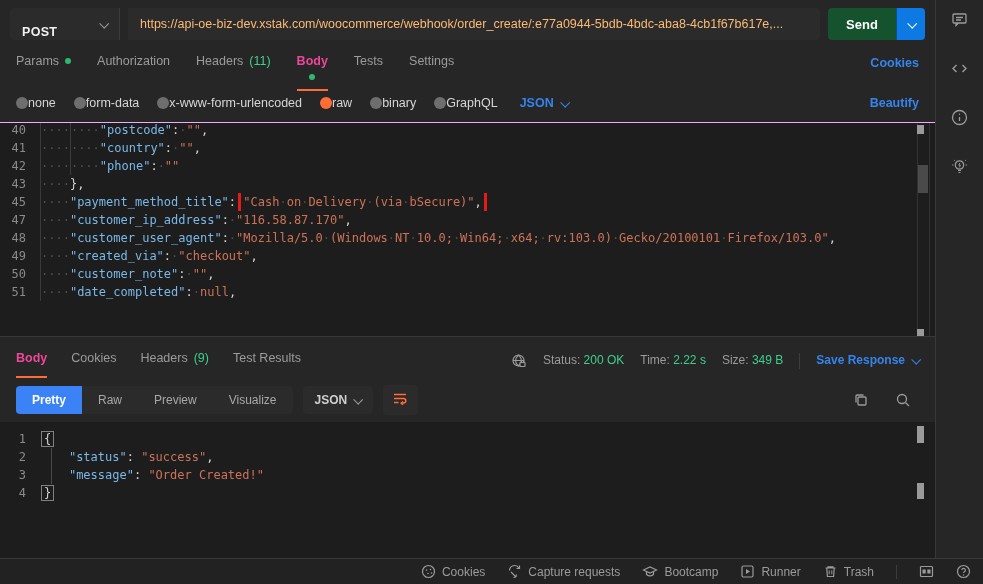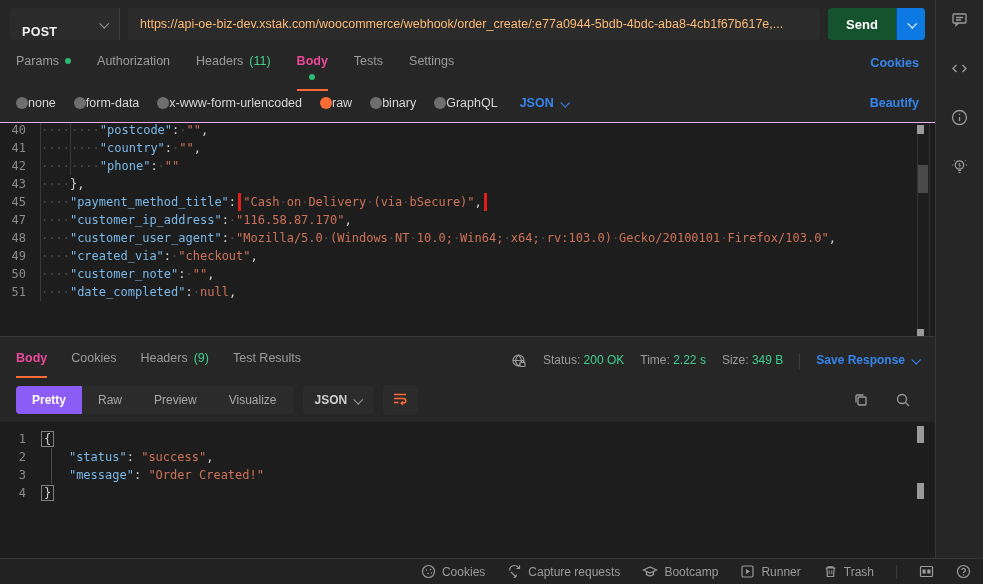--- a/index.html
+++ b/index.html
@@ -107,21 +107,21 @@
   .meta-val { color:#3ecf8e; }
   .meta-divider { width:1px; height:16px; background:#3c3c3c; }
   .save-link { color:#3584ec; font-weight:700; cursor:pointer; display:flex; align-items:center; }
   .icon { display:inline-flex; align-items:center; justify-content:center; color:inherit; }
   .icon svg { display:block; }
 
   
   .resp-toolbar { height:44px; display:flex; align-items:center; padding:0 16px; gap:10px; }
   .seg { display:flex; background:#2b2b2b; border-radius:4px; overflow:hidden; }
   .seg-item { padding:7px 16px; color:#a8a8a8; font-size:12px; cursor:pointer; }
-  .seg-item.active { background:#8b5cf6; color:#fff; font-weight:700; }
+  .seg-item.active { background:#3b82f6; color:#fff; font-weight:700; }
   .box-ctl { background:#2b2b2b; border-radius:4px; padding:7px 12px; display:flex; align-items:center;
              color:#cfcfcf; font-size:12px; font-weight:700; cursor:pointer; }
   .box-ctl .chev { color:#9b9b9b; }
   .wrap-btn { background:#2b2b2b; border-radius:4px; padding:6px 9px; cursor:pointer; color:#ff6c37; }
   .toolbar-right { margin-left:auto; display:flex; align-items:center; gap:26px; color:#9b9b9b; padding-right:8px; }
 
   
   .statusbar { height:26px; border-top:1px solid #383838; background:#222;
                display:flex; align-items:center; justify-content:flex-end; gap:22px;
                padding:0 12px; color:#9b9b9b; font-size:12px; }

